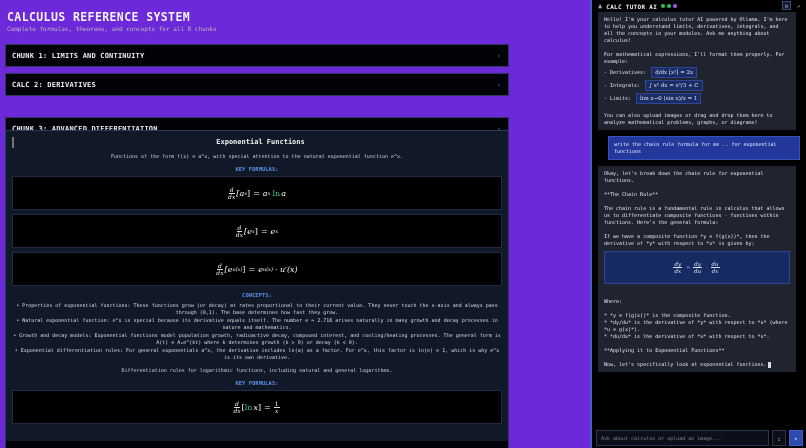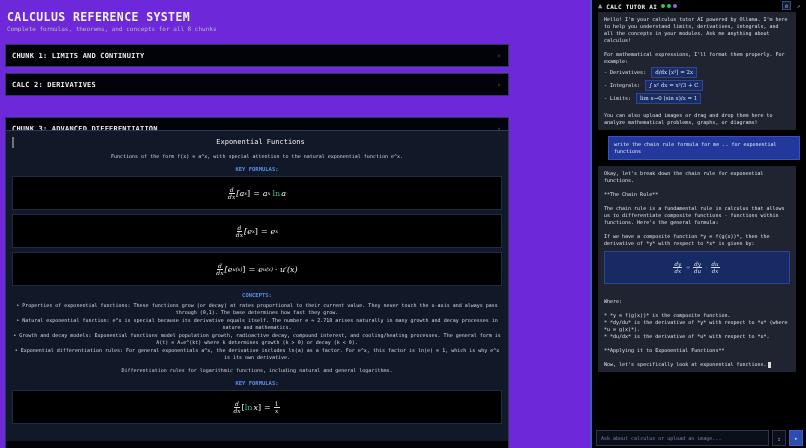--- a/index.html
+++ b/index.html
@@ -13,21 +13,21 @@
 
   .chunk { position: absolute; left: 5px; width: 504px; border: 1px solid #2b3a5e; background: #020308; text-align: center; }
   .chunk-head { height: 21px; display: flex; align-items: center; justify-content: space-between; padding: 0 7px 0 6px; }
   .chunk-title { font-size: 7px; font-weight: bold; color: #eaeaea; letter-spacing: 0.2px; }
   .chevron { font-size: 7px; color: #6b7386; }
 
   .chunk-open { top: 130px; height: 330px; }
   .chunk-open .chunk-head { border-bottom: 1px solid #2b3a5e; }
   .chunk-body { background: #111827; padding: 6px 6px 0 6px; height: 310px; }
 
-  .section-title { border-left: 2px solid #737373; padding-left: 5px; font-size: 7px; font-weight: normal; color: #f0f0f0; height: 11px; line-height: 11px; margin-bottom: 5px; }
+  .section-title { border-left: 2px solid #737373; padding-left: 5px; font-size: 7px; font-weight: bold; color: #f0f0f0; height: 11px; line-height: 11px; margin-bottom: 5px; }
   .section-desc { font-size: 5px; color: #cfd3da; margin-bottom: 7px; }
   .label-blue { font-size: 5.5px; font-weight: bold; color: #5a8de6; margin-bottom: 4px; }
 
   .formula { background: #000; border: 1px solid #1f2a44; height: 34px; display: flex; align-items: center; justify-content: center; margin-bottom: 4px; font-family: "DejaVu Serif", "Liberation Serif", serif; font-size: 8px; color: #f2f2f2; }
   .frac { display: inline-flex; flex-direction: column; align-items: center; font-size: 6px; font-style: italic; line-height: 6px; margin-right: 1px; }
   .frac .num { border-bottom: 0.6px solid #ddd; padding: 0 1px; }
   .green { color: #3fbf7f; font-style: normal; }
   .it { font-style: italic; }
   .eq { margin: 0 3px; }
 

